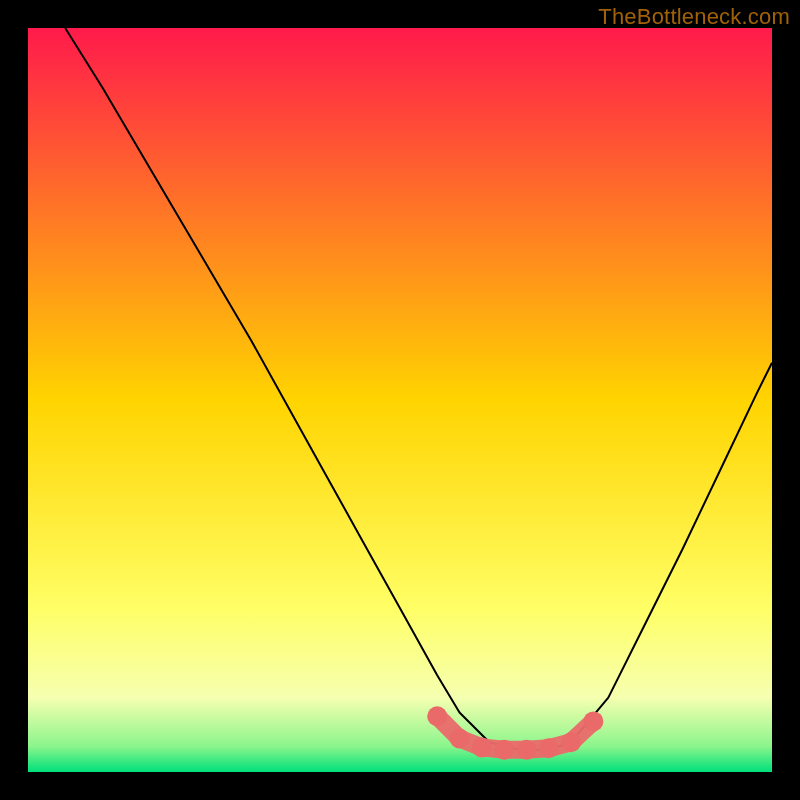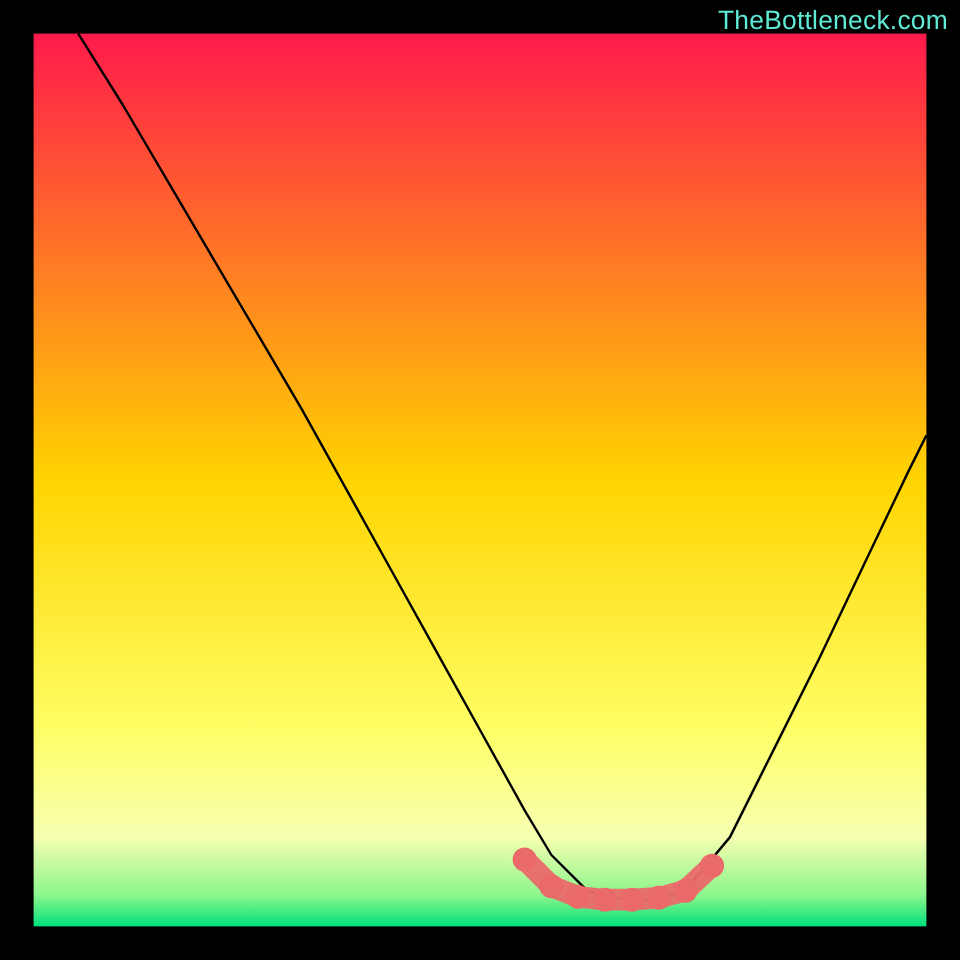--- a/index.html
+++ b/index.html
@@ -14,21 +14,21 @@
   .frame {
     position: relative;
     width: 800px;
     height: 800px;
     background: #000;
   }
   .watermark {
     position: absolute;
     top: 4px;
     right: 10px;
-    color: #5eead4;
+    color: #a16207;
     font-size: 22px;
     font-weight: 500;
     letter-spacing: 0.2px;
   }
   svg {
     display: block;
   }
 </style>
 </head>
 <body>

